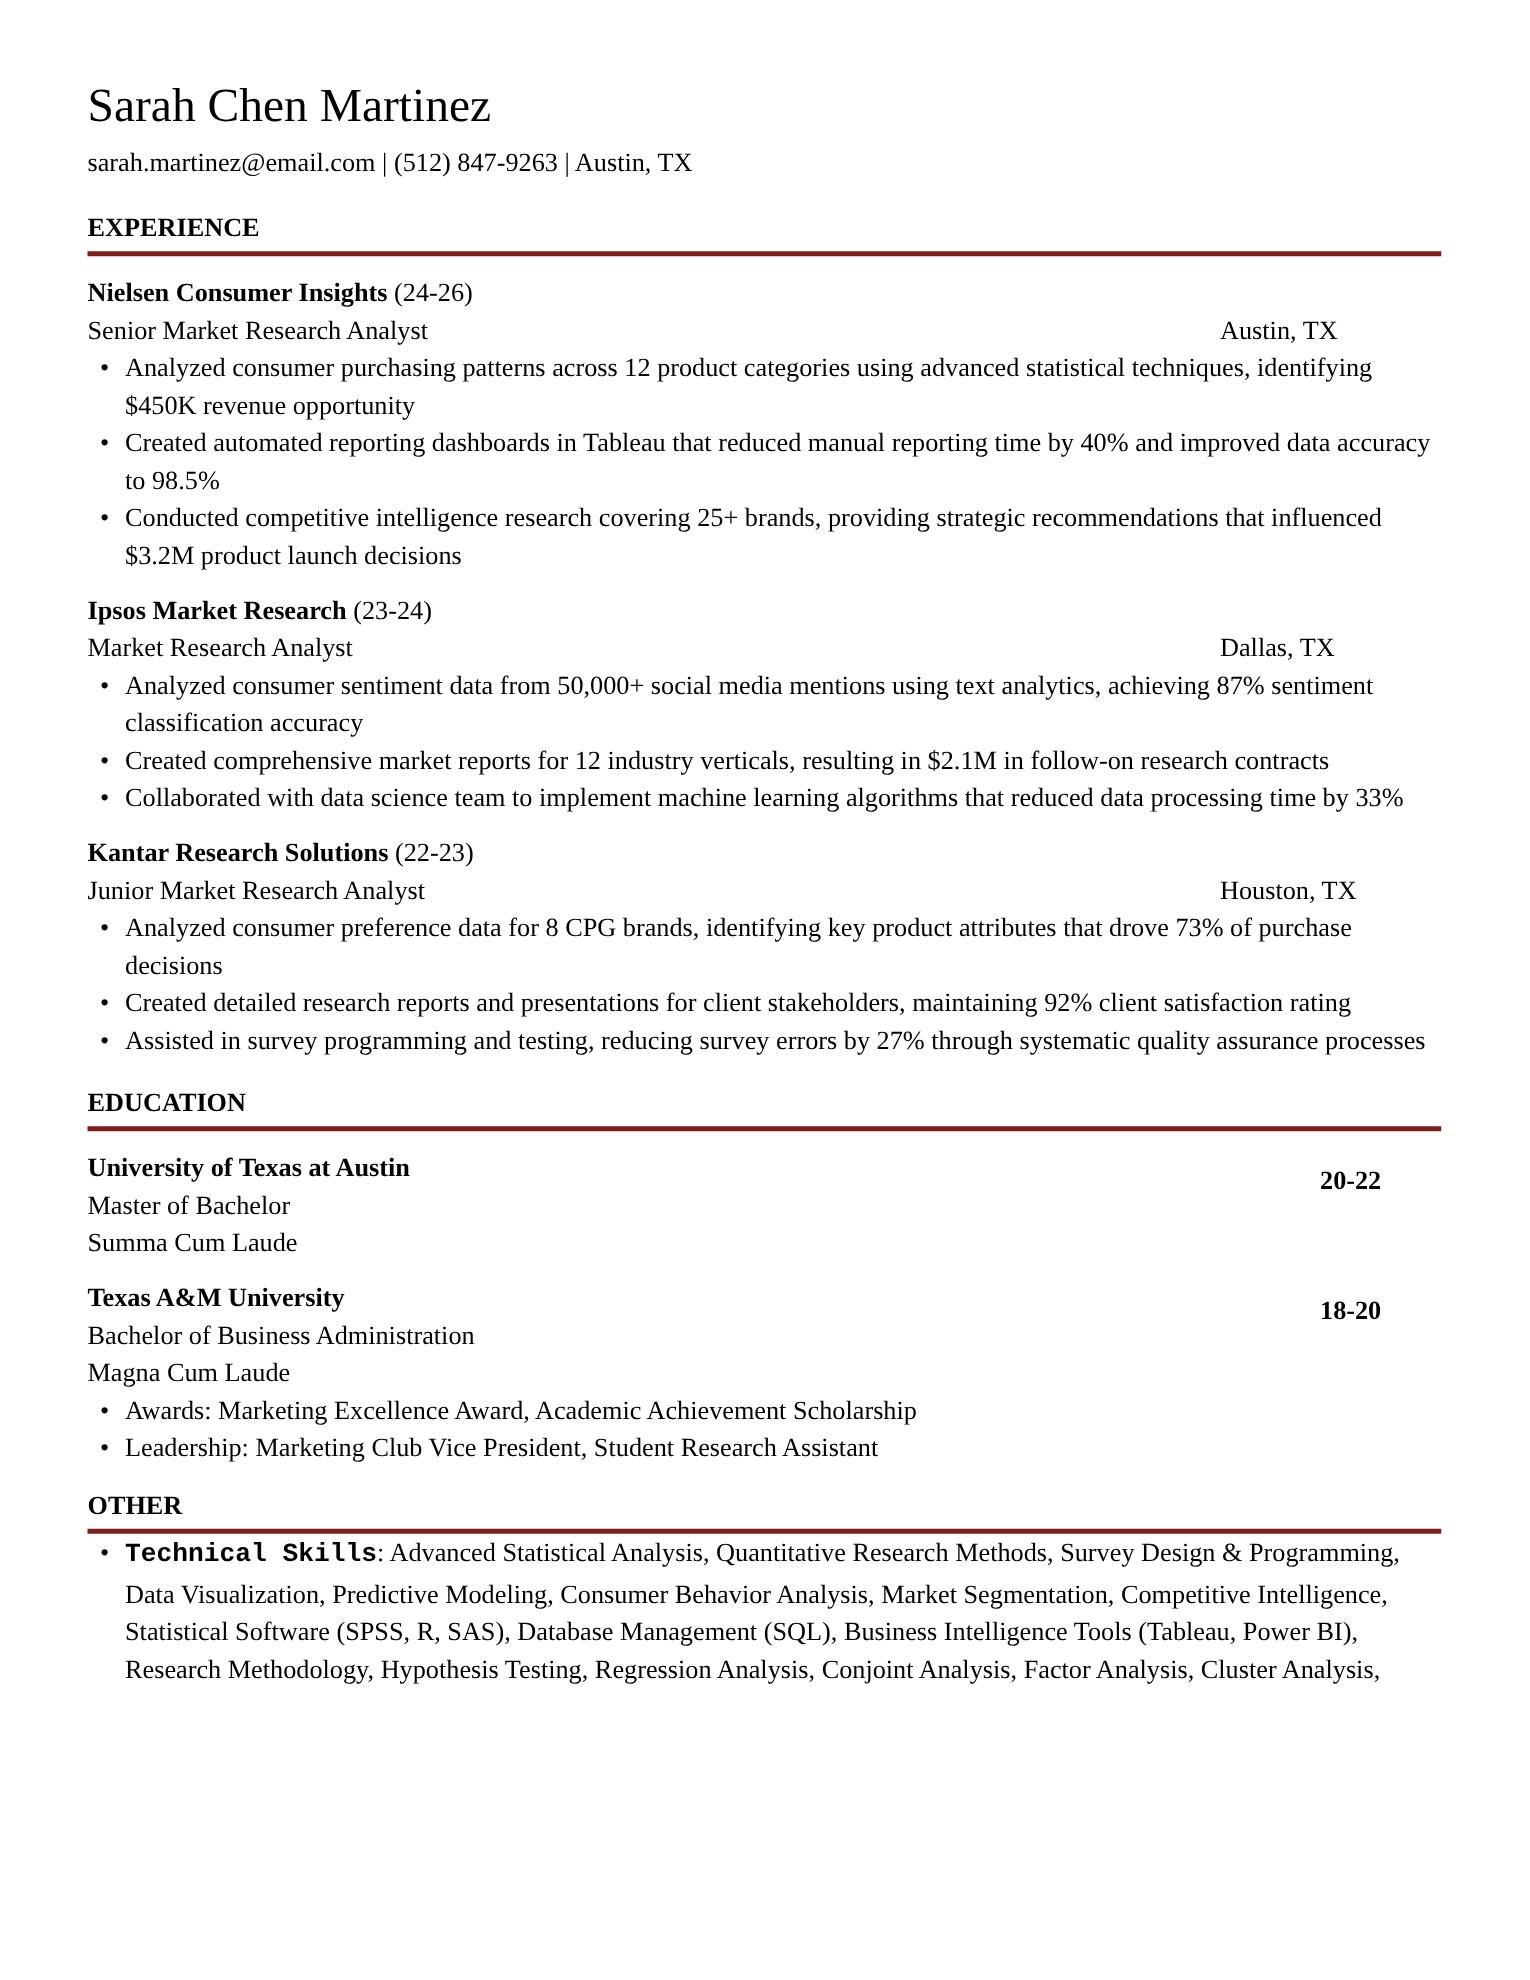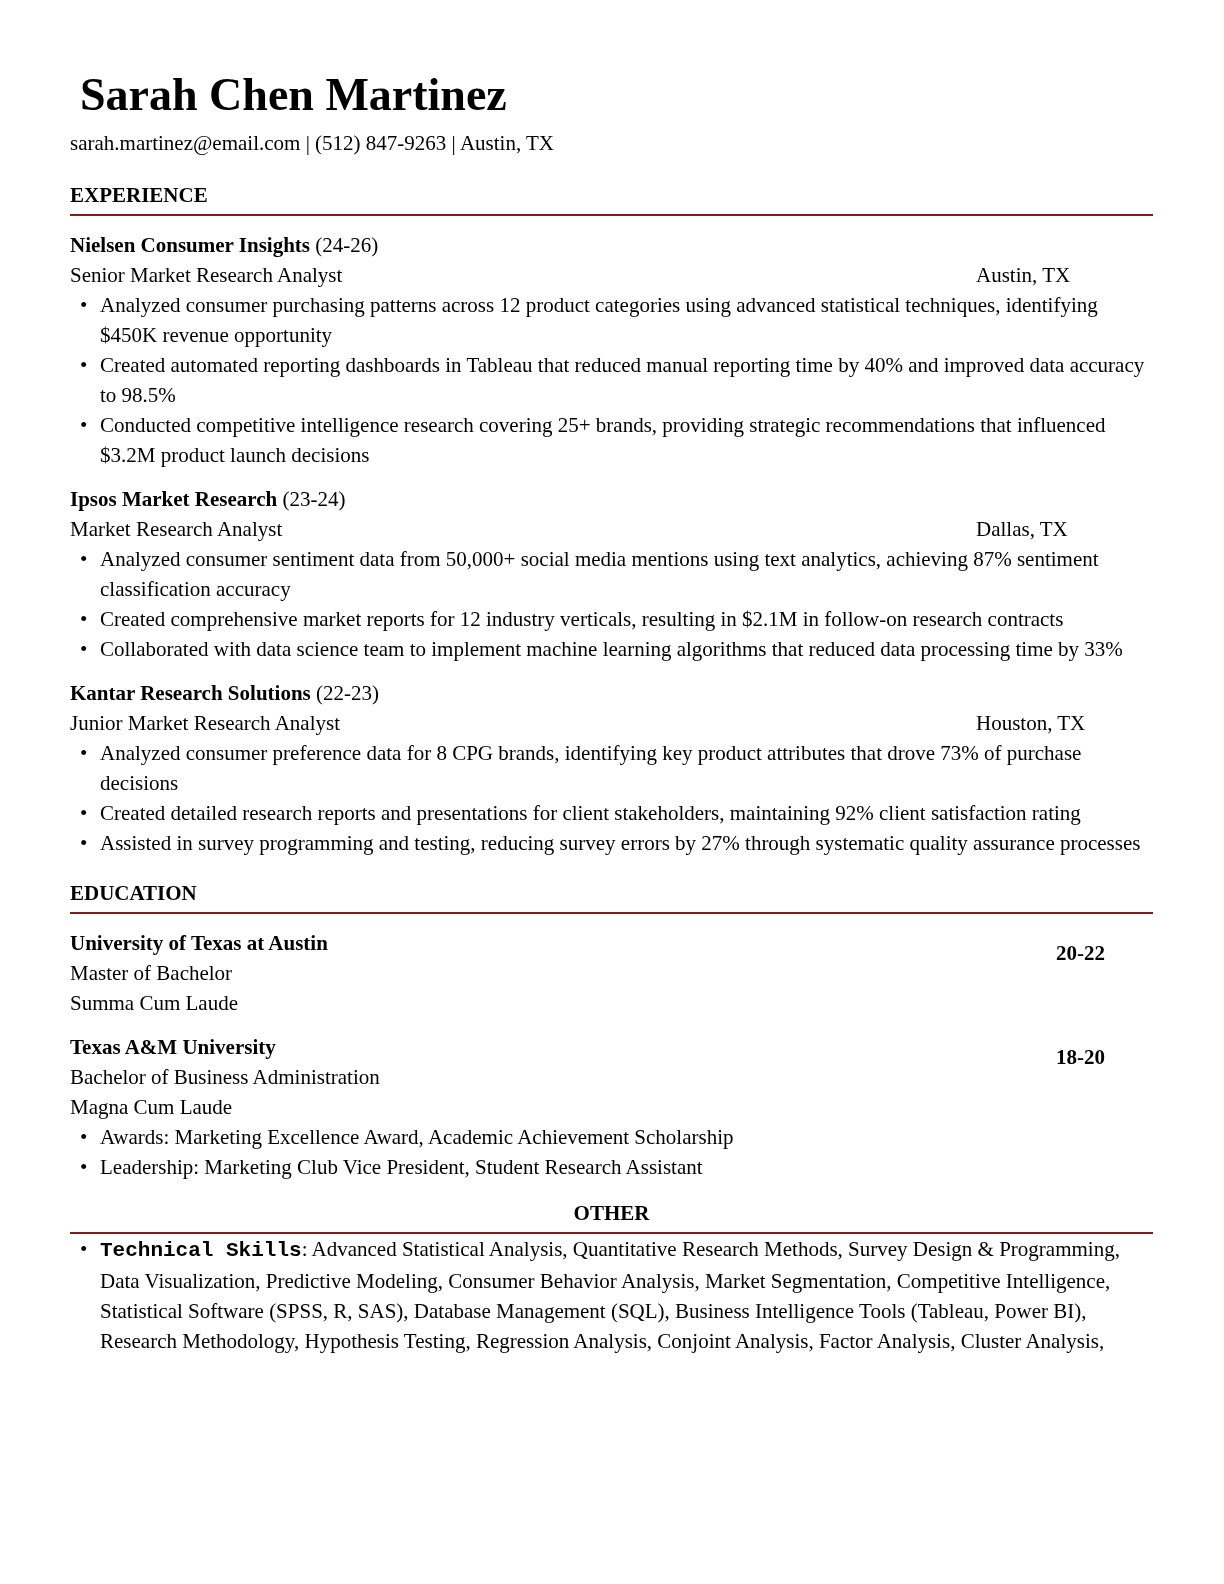--- a/index.html
+++ b/index.html
@@ -9,38 +9,38 @@
     box-sizing: border-box;
     padding: 0 71px 0 70px;
     background: #ffffff;
     color: #000000;
     font-family: "Liberation Serif", "DejaVu Serif", serif;
     font-size: 21px;
     line-height: 30px;
     overflow: hidden;
   }
   h1.name {
-    margin: 10px;
+    margin: 0;
     padding-top: 62px;
-    font-size: 46px;
+    font-size: 38px;
     line-height: 46px;
-    font-weight: 700;
+    font-weight: 400;
   }
   .contact { margin-top: 7px; }
   h2.sec {
     margin: 0;
     font-size: 21px;
     line-height: 30px;
     font-weight: 700;
     padding-bottom: 4px;
-    border-bottom: 2px solid #7f1d1d;
+    border-bottom: 4px solid #7f1d1d;
   }
   h2.sec-exp   { margin-top: 22px; }
   h2.sec-edu   { margin-top: 20px; }
-  h2.sec-other { margin-top: 16px; text-align: center; }
+  h2.sec-other { margin-top: 16px; }
   .entry { margin-top: 14px; }
   .company { font-weight: 700; }
   .rel { position: relative; }
   .loc { position: absolute; left: 906px; top: 0; white-space: nowrap; }
   .edu-dates { position: absolute; left: 986px; top: 10px; font-weight: 700; white-space: nowrap; }
   ul.bullets { margin: 0; padding: 0; list-style: none; }
   ul.bullets li { position: relative; padding-left: 30px; }
   ul.bullets li::before { content: "\2022"; position: absolute; left: 10px; }
   .other-list { margin-top: 12px; }
   .bold-label { font-weight: 700; font-family: Liberation Mono, monospace; }

